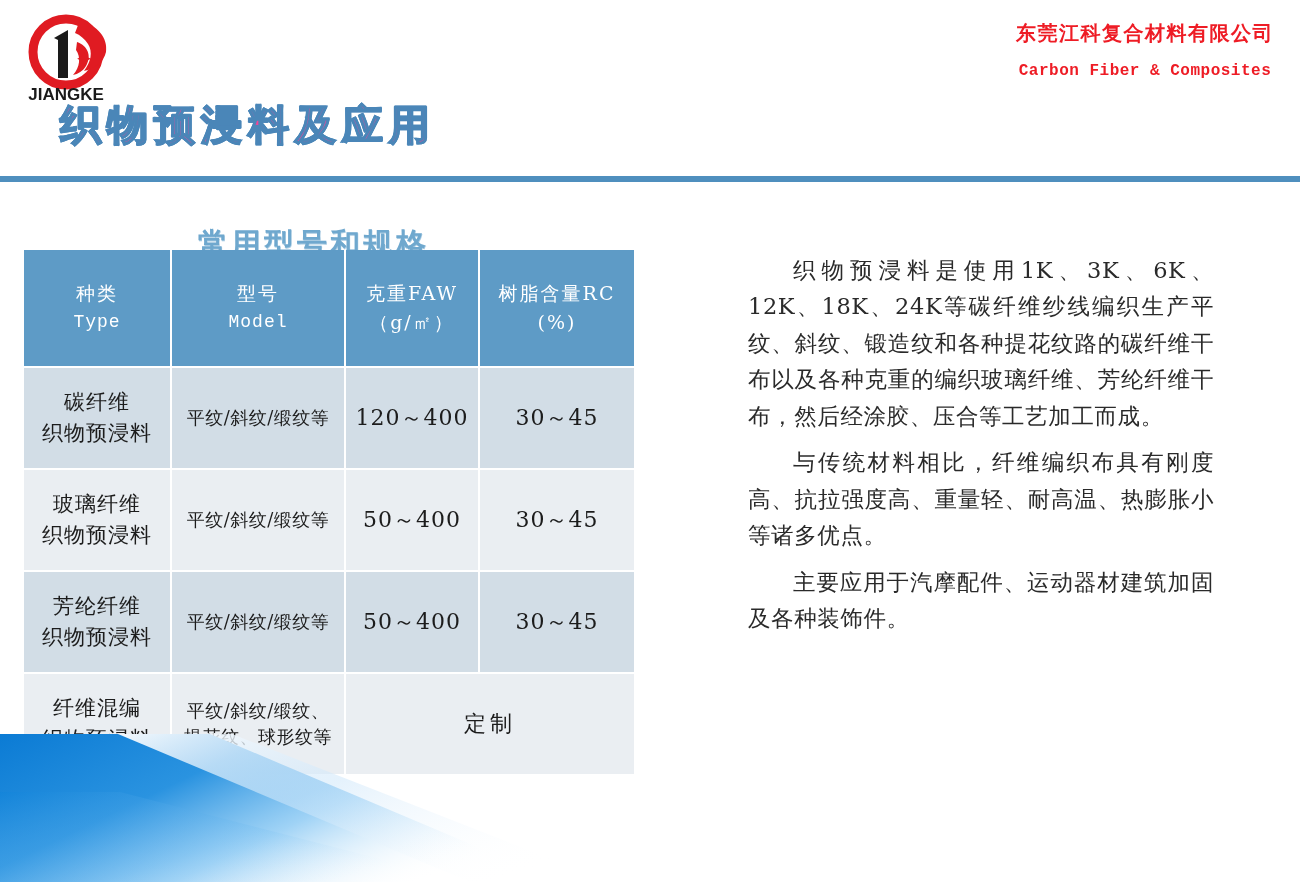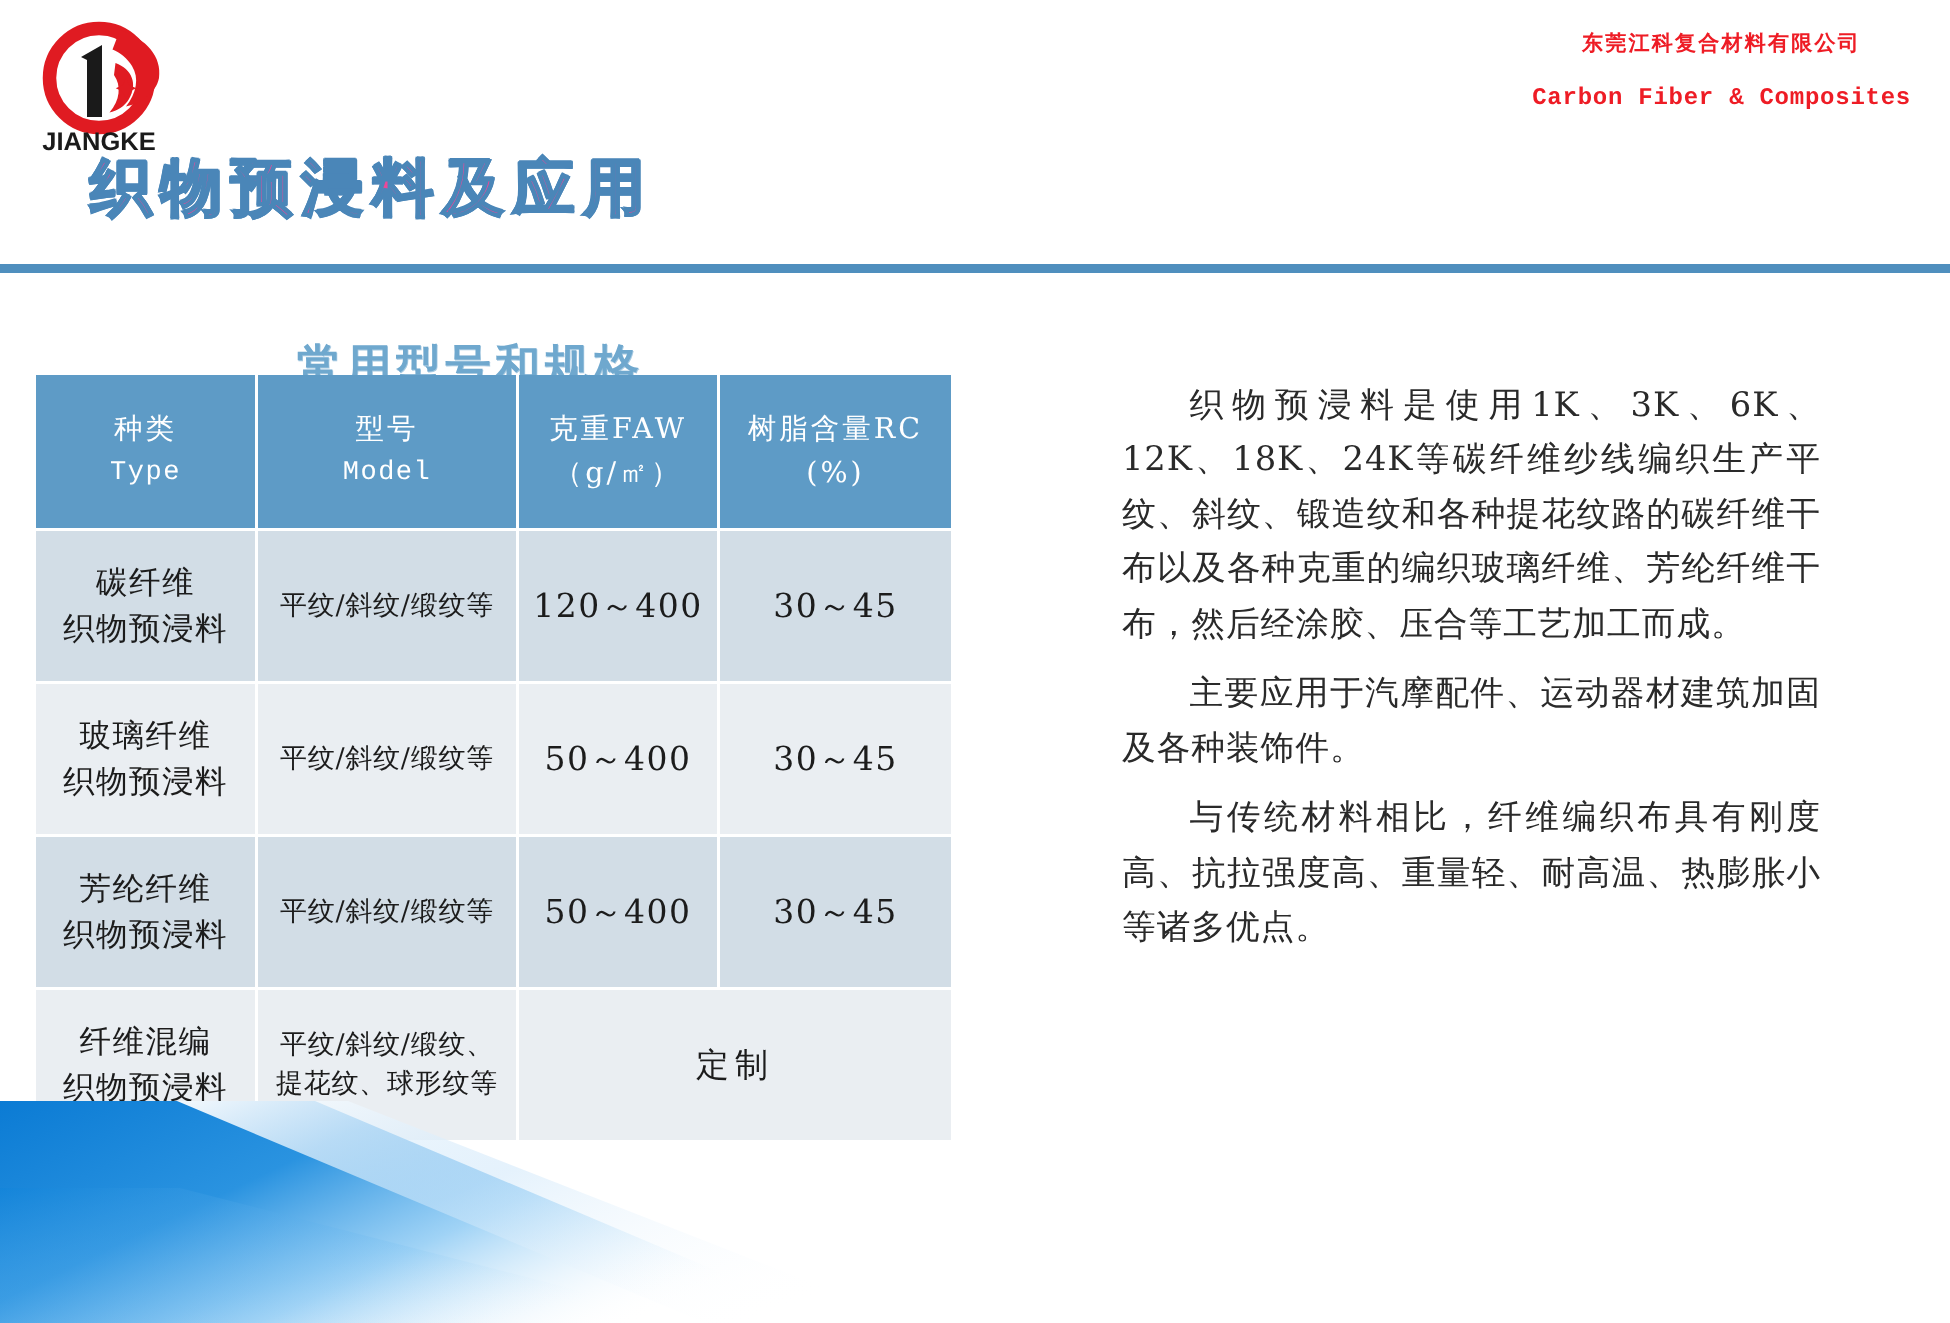--- a/index.html
+++ b/index.html
@@ -47,21 +47,21 @@
   .company {
     position: absolute;
     right: 26px;
     top: 22px;
     text-align: center;
     line-height: 1.12;
     color: #EE1C25;
   }
   .company .cn {
     font-family: "Liberation Serif", "DejaVu Serif", serif;
-    font-size: 14px;
+    font-size: 20px;
     font-weight: 700;
     letter-spacing: 1.5px;
     white-space: nowrap;
     display:block;
   }
   .company .en {
     font-family: "Liberation Mono", "DejaVu Sans Mono", monospace;
     font-size: 16px;
     font-weight: 700;
     letter-spacing: 0.5px;
@@ -123,21 +123,21 @@
     table-layout: fixed;
   }
   .spec-table col.c1 { width: 146px; }
   .spec-table col.c2 { width: 172px; }
   .spec-table col.c3 { width: 132px; }
   .spec-table col.c4 { width: 154px; }
 
   .spec-table th {
     background: #5E9BC6;
     color: #ffffff;
-    height: 102px;
+    height: 116px;
     font-weight: 400;
     font-family: "DejaVu Serif", "Liberation Serif", serif;
     font-size: 19px;
     line-height: 1.55;
     text-align: center;
     vertical-align: middle;
     padding: 0 4px;
   }
   .spec-table th .hd-cn { display: block; letter-spacing: 2px; }
   .spec-table th .hd-en {
@@ -280,22 +280,22 @@
       <tr class="row-even">
         <td class="cell-type">纤维混编<br>织物预浸料</td>
         <td class="cell-model">平纹/斜纹/缎纹、提花纹、球形纹等</td>
         <td class="cell-custom" colspan="2">定制</td>
       </tr>
     </tbody>
   </table>
 
   <div class="copy">
     <p>织物预浸料是使用1K、3K、6K、12K、18K、24K等碳纤维纱线编织生产平纹、斜纹、锻造纹和各种提花纹路的碳纤维干布以及各种克重的编织玻璃纤维、芳纶纤维干布，然后经涂胶、压合等工艺加工而成。</p>
+    <p>与传统材料相比，纤维编织布具有刚度高、抗拉强度高、重量轻、耐高温、热膨胀小等诸多优点。</p>
     <p>主要应用于汽摩配件、运动器材建筑加固及各种装饰件。</p>
-    <p>与传统材料相比，纤维编织布具有刚度高、抗拉强度高、重量轻、耐高温、热膨胀小等诸多优点。</p>
   </div>
 
   <div class="swoosh-wrap">
     <svg width="700" height="162" viewBox="0 0 700 162" xmlns="http://www.w3.org/2000/svg">
       <defs>
         <linearGradient id="gA" x1="0" y1="0" x2="1" y2="0.55">
           <stop offset="0%" stop-color="#0B7BD4" stop-opacity="1"></stop>
           <stop offset="38%" stop-color="#2A93E0" stop-opacity="1"></stop>
           <stop offset="66%" stop-color="#8FCBF4" stop-opacity="0.85"></stop>
           <stop offset="100%" stop-color="#FFFFFF" stop-opacity="0"></stop>

